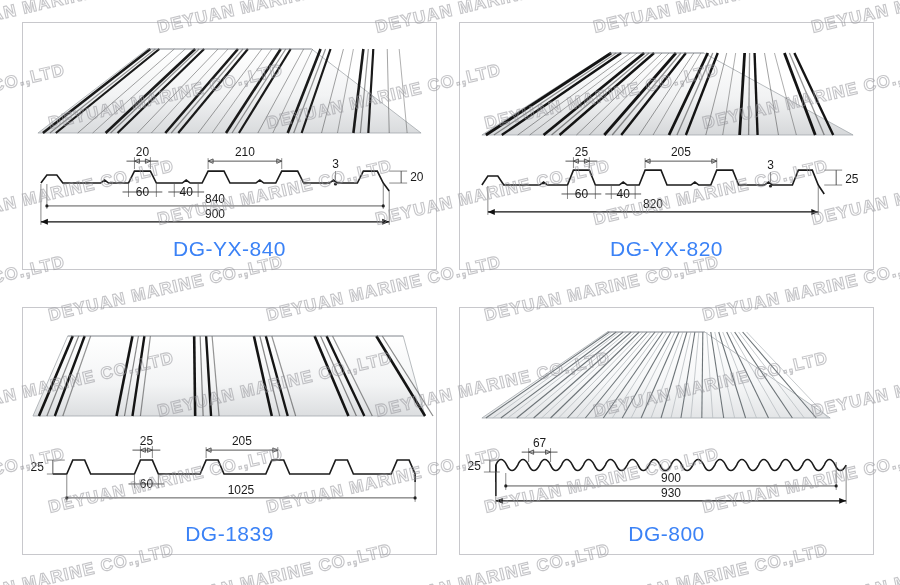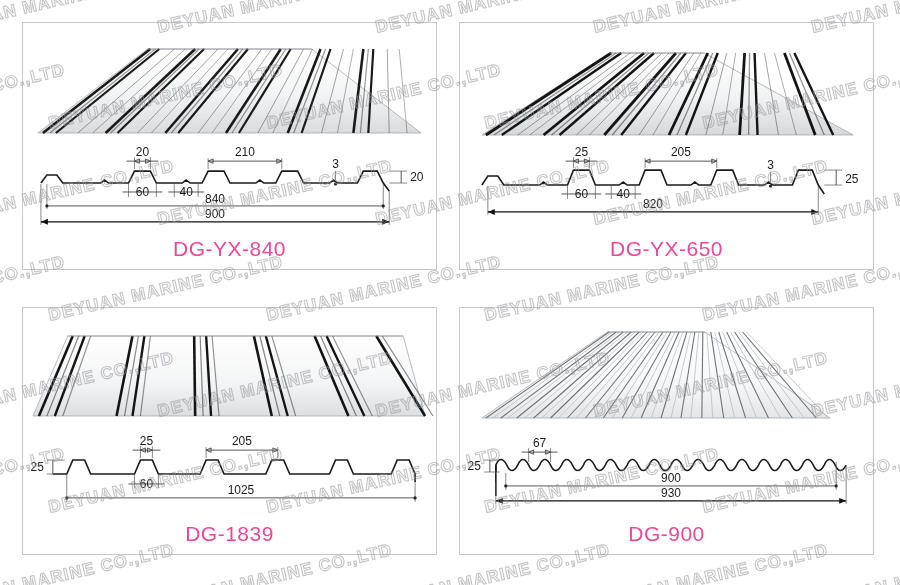--- a/index.html
+++ b/index.html
@@ -79,21 +79,21 @@
   .profile-wrap svg { display: block; width: 100%; height: 100%; }
 
   .panel-title {
     position: absolute;
     left: 0;
     right: 0;
     bottom: 8px;
     text-align: center;
     font-size: 21px;
     letter-spacing: 0.5px;
-    color: #ec4899;
+    color: #3b82f6;
     font-family: "Liberation Sans", sans-serif;
   }
 
   
   .dimtxt {
     font-family: "Liberation Sans", sans-serif;
     font-size: 12px;
     fill: #1b1b1b;
   }
   .pline { fill: none; stroke: #1b1b1b; stroke-width: 1.6; stroke-linejoin: miter; }
@@ -345,21 +345,21 @@
 
           <line class="ext" x1="28" y1="39" x2="28" y2="68"></line>
           <line class="ext" x1="360" y1="39" x2="360" y2="68"></line>
           <path class="dline-b" d="M28,65 L360,65"></path>
           <path d="M28,65 l7,-3 v6 z" fill="#111"></path>
           <path d="M360,65 l-7,-3 v6 z" fill="#111"></path>
           <text class="dimtxt" x="194" y="61" text-anchor="middle">820</text>
         </svg>
       </div>
 
-      <div class="panel-title">DG-YX-650</div>
+      <div class="panel-title">DG-YX-820</div>
     </div>
   </div>
 
   <div class="panel">
     <div class="panel-inner">
 
       <div class="iso-wrap">
         <svg viewBox="0 0 415 120" preserveAspectRatio="none">
           <defs>
             <linearGradient id="g1025" x1="0" y1="0" x2="0" y2="1">
@@ -538,17 +538,17 @@
 
           <line class="ext" x1="36" y1="50" x2="36" y2="72"></line>
           <line class="ext" x1="388" y1="33" x2="388" y2="72"></line>
           <path class="dline-b" d="M36,69 L388,69"></path>
           <path d="M36,69 l7,-3 v6 z" fill="#111"></path>
           <path d="M388,69 l-7,-3 v6 z" fill="#111"></path>
           <text class="dimtxt" x="212" y="65" text-anchor="middle">930</text>
         </svg>
       </div>
 
-      <div class="panel-title">DG-900</div>
+      <div class="panel-title">DG-800</div>
     </div>
   </div>
 
 </div>
 
 </body></html>

